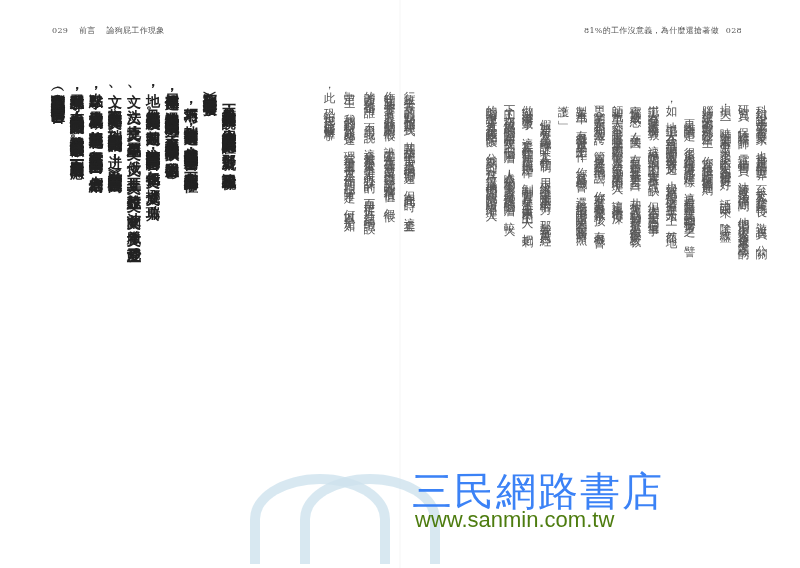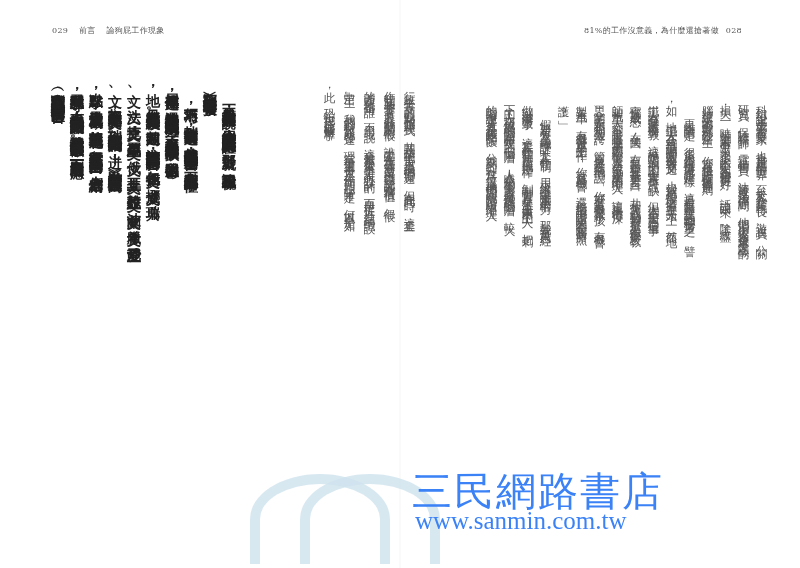--- a/index.html
+++ b/index.html
@@ -21,21 +21,21 @@
     writing-mode: vertical-rl; text-orientation: upright;
     white-space:nowrap; line-height:1;
   }
   .light { font-size:11.6px; color:#555; letter-spacing:2.6px; }
   .bold { font-size:14.2px; color:#222; letter-spacing:0.7px; font-weight:bold; font-family:"DejaVu Sans","Liberation Sans",sans-serif; }
   .watermark {
     position:absolute; left:330px; top:462px; width:360px; height:80px; pointer-events:none;
   }
   .wm-arc { position:absolute; border-radius:50% 50% 0 0; border:10px solid #cfe3ee; border-bottom:none; opacity:0.8; }
   .wm-cn { position:absolute; left:82px; top:2px; font-size:40px; color:#3b82f6; letter-spacing:2px; font-family:"DejaVu Serif",serif; white-space:nowrap; }
-  .wm-url { position:absolute; left:85px; top:45px; font-size:25px; color:#3b82f6; font-family:Liberation Serif, serif; white-space:nowrap; }
+  .wm-url { position:absolute; left:85px; top:45px; font-size:22px; color:#4d7c0f; font-family:Liberation Sans, sans-serif; white-space:nowrap; }
 </style>
 </head>
 <body>
 
 <div class="spread">
 
   <div class="page left">
     <div class="header left">
       <span class="pn">029</span>
       <span class="pn">前言</span>

